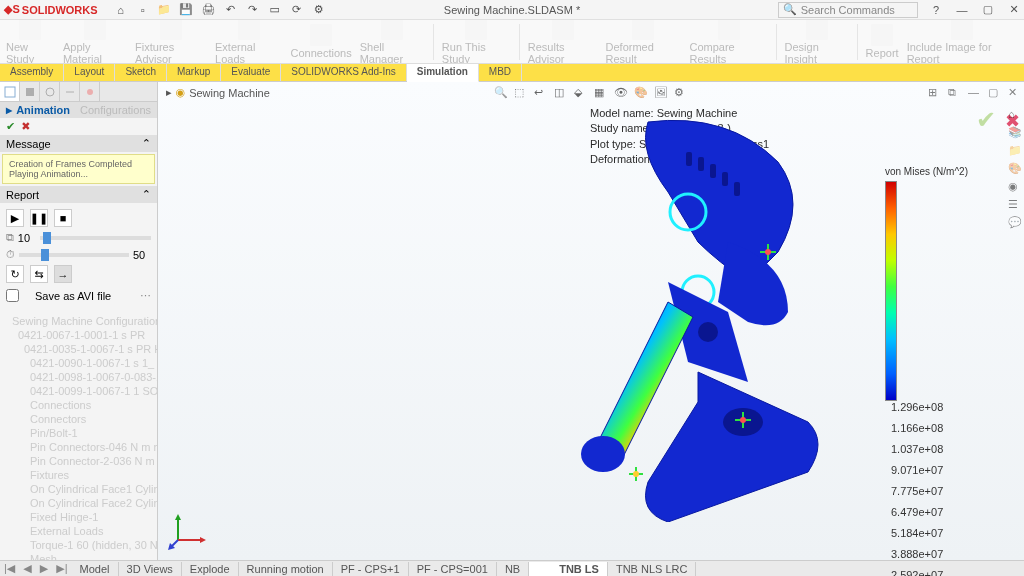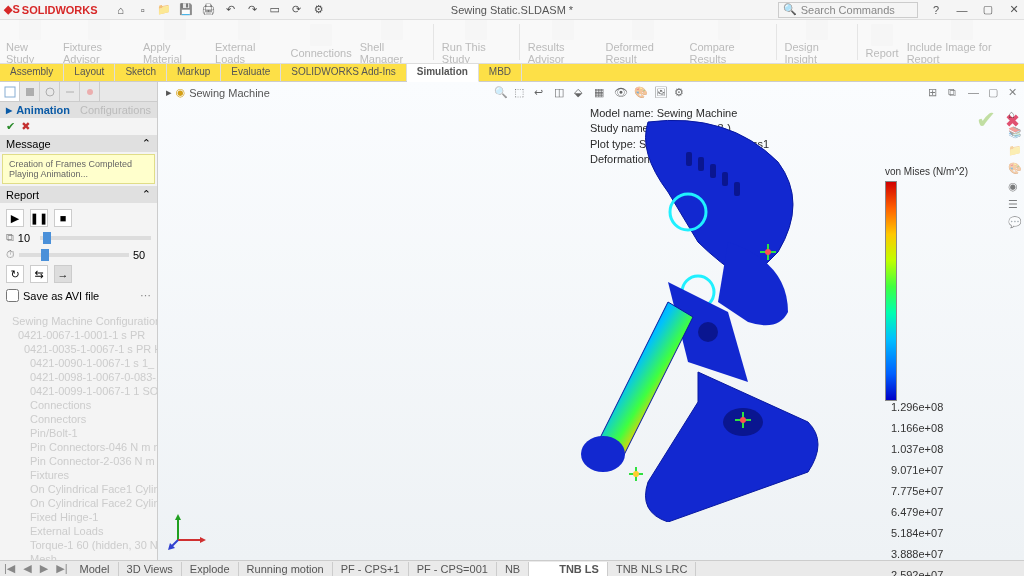--- a/index.html
+++ b/index.html
@@ -40,21 +40,21 @@
 .sectionhdr .tri { font-size: 8px; }
 .sectionhdr.blue { color: #0a5aa6; font-weight: bold; }
 .checkrow { display: flex; gap: 6px; padding: 2px 6px; }
 .msgbox { background: #ffffcc; border: 1px solid #e0dd88; padding: 4px 6px; font-size: 9px; color: #666; margin: 2px; }
 .basics { padding: 4px; }
 .playrow { display: flex; gap: 6px; padding: 2px; }
 .playbtn { width: 18px; height: 18px; border: 1px solid #ccc; background: #fff; display: flex; align-items: center; justify-content: center; }
 .sliderrow { display: flex; align-items: center; gap: 4px; padding: 2px; }
 .slider { flex: 1; height: 4px; background: #ddd; position: relative; }
 .slider .thumb { position: absolute; width: 8px; height: 12px; background: #4a90d9; top: -4px; }
-.saverow { display: flex; align-items: center; gap: 4px; padding: 4px 2px; font-size: 10px; }
+.saverow { display: flex; align-items: center; gap: 16px; padding: 4px 2px; font-size: 10px; }
 .treefaded { flex: 1; padding: 4px; font-size: 9px; color: #ccc; overflow: hidden; }
 .treefaded .ti { padding: 1px 0 1px 12px; white-space: nowrap; }
 
 
 .viewport { flex: 1; background: linear-gradient(#fafcfe, #eef2f5); position: relative; }
 .breadcrumb { position: absolute; top: 4px; left: 8px; font-size: 10px; color: #555; display: flex; align-items: center; gap: 4px; }
 .viewtools { position: absolute; top: 4px; left: 50%; transform: translateX(-50%); display: flex; gap: 6px; }
 .viewtools .vt { width: 14px; height: 14px; opacity: 0.6; }
 .plotinfo { position: absolute; top: 24px; left: 432px; font-size: 10px; color: #2a2a2a; line-height: 1.4; }
 .colorbar { position: absolute; right: 56px; top: 84px; display: flex; flex-direction: column; align-items: flex-start; }
@@ -89,45 +89,45 @@
     <span class="ico">▫</span>
     <span class="ico">📁</span>
     <span class="ico">💾</span>
     <span class="ico">🖨</span>
     <span class="ico">↶</span>
     <span class="ico">↷</span>
     <span class="ico">▭</span>
     <span class="ico">⟳</span>
     <span class="ico">⚙</span>
   </div>
-  <div class="title">Sewing Static.SLDASM *</div>
+  <div class="title">Sewing Machine.SLDASM *</div>
   <div class="searchbox">
     <span style="margin-right:4px">🔍</span>
     <span>Search Commands</span>
   </div>
   <div class="wincontrols">
     <span>?</span>
     <span>—</span>
     <span>▢</span>
     <span>✕</span>
   </div>
 </div>
 
 <div class="ribbon">
   <div class="rgroup">
       <div class="rico"></div>
       <span>New Study</span>
     </div>
   <div class="rgroup">
       <div class="rico"></div>
+      <span>Apply Material</span>
+    </div>
+  <div class="rgroup">
+      <div class="rico"></div>
       <span>Fixtures Advisor</span>
-    </div>
-  <div class="rgroup">
-      <div class="rico"></div>
-      <span>Apply Material</span>
     </div>
   <div class="rgroup">
       <div class="rico"></div>
       <span>External Loads</span>
     </div>
   <div class="rgroup">
       <div class="rico"></div>
       <span>Connections</span>
     </div>
   <div class="rgroup">

